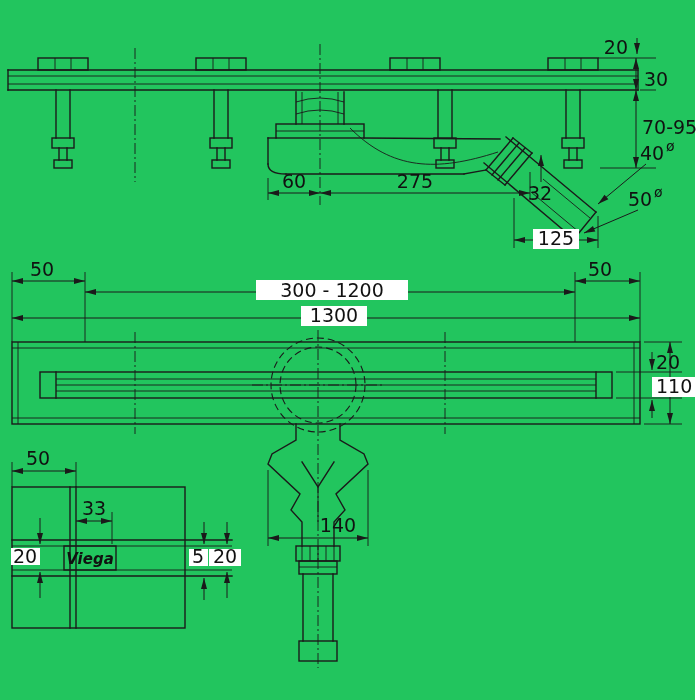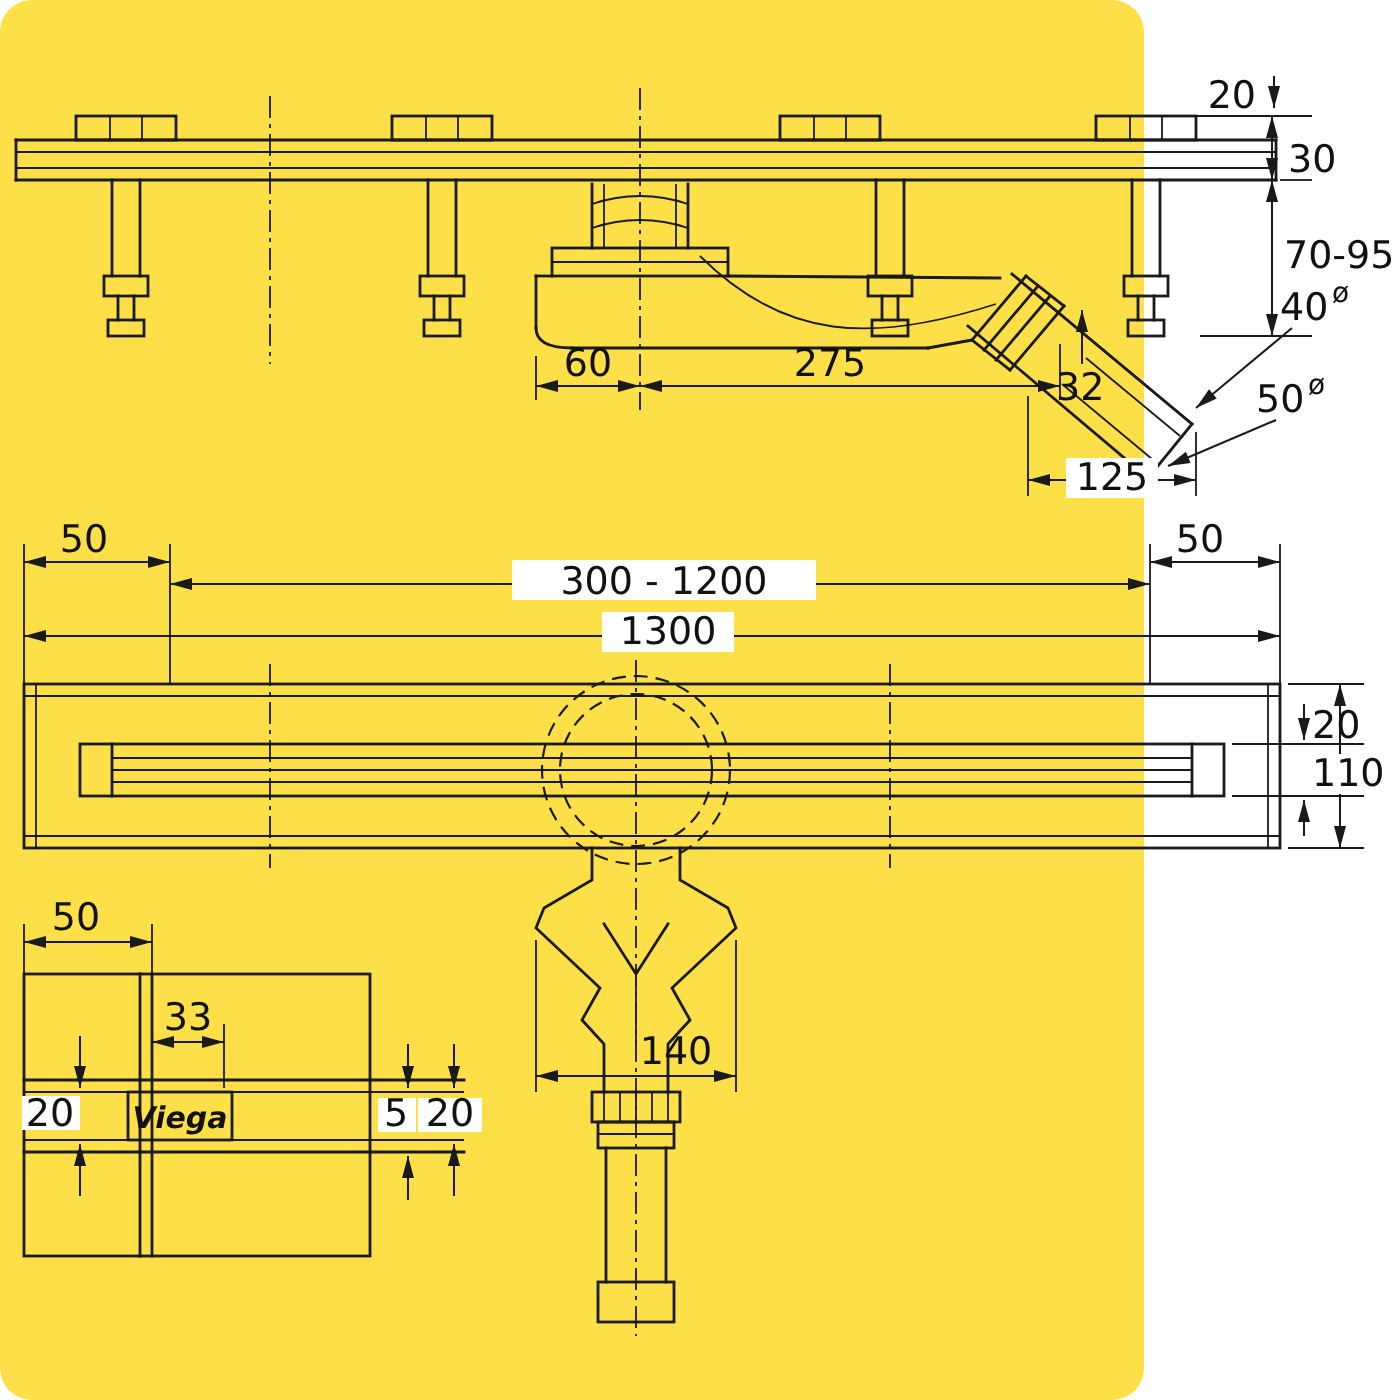--- a/index.html
+++ b/index.html
@@ -1,16 +1,16 @@
 <!DOCTYPE html>
 <html><head>
 <meta charset="utf-8">
 <style>
   html,body{margin:0;padding:0;background:#ffffff;}
-  .stage{width:572px;height:700px;background:#fde047;position:relative;font-family:"DejaVu Sans",sans-serif;border-radius:16px;}
+  .stage{width:695px;height:700px;background:#22c55e;position:relative;font-family:"DejaVu Sans",sans-serif;}
   svg{display:block;}
   .obj{stroke:#1a1a1a;stroke-width:1.4;fill:none;stroke-linecap:square;}
   .thin{stroke:#1a1a1a;stroke-width:0.9;fill:none;}
   .dim{stroke:#1a1a1a;stroke-width:1;fill:none;}
   .ext{stroke:#1a1a1a;stroke-width:0.9;fill:none;}
   .cl{stroke:#1a1a1a;stroke-width:0.9;stroke-dasharray:11 3 2 3;fill:none;}
   .dash{stroke:#1a1a1a;stroke-width:1.1;stroke-dasharray:7 4;fill:none;}
   .wh{fill:#ffffff;stroke:none;}
   text.d{font-size:19px;fill:#111;}
   text.ds{font-size:14px;fill:#111;}

